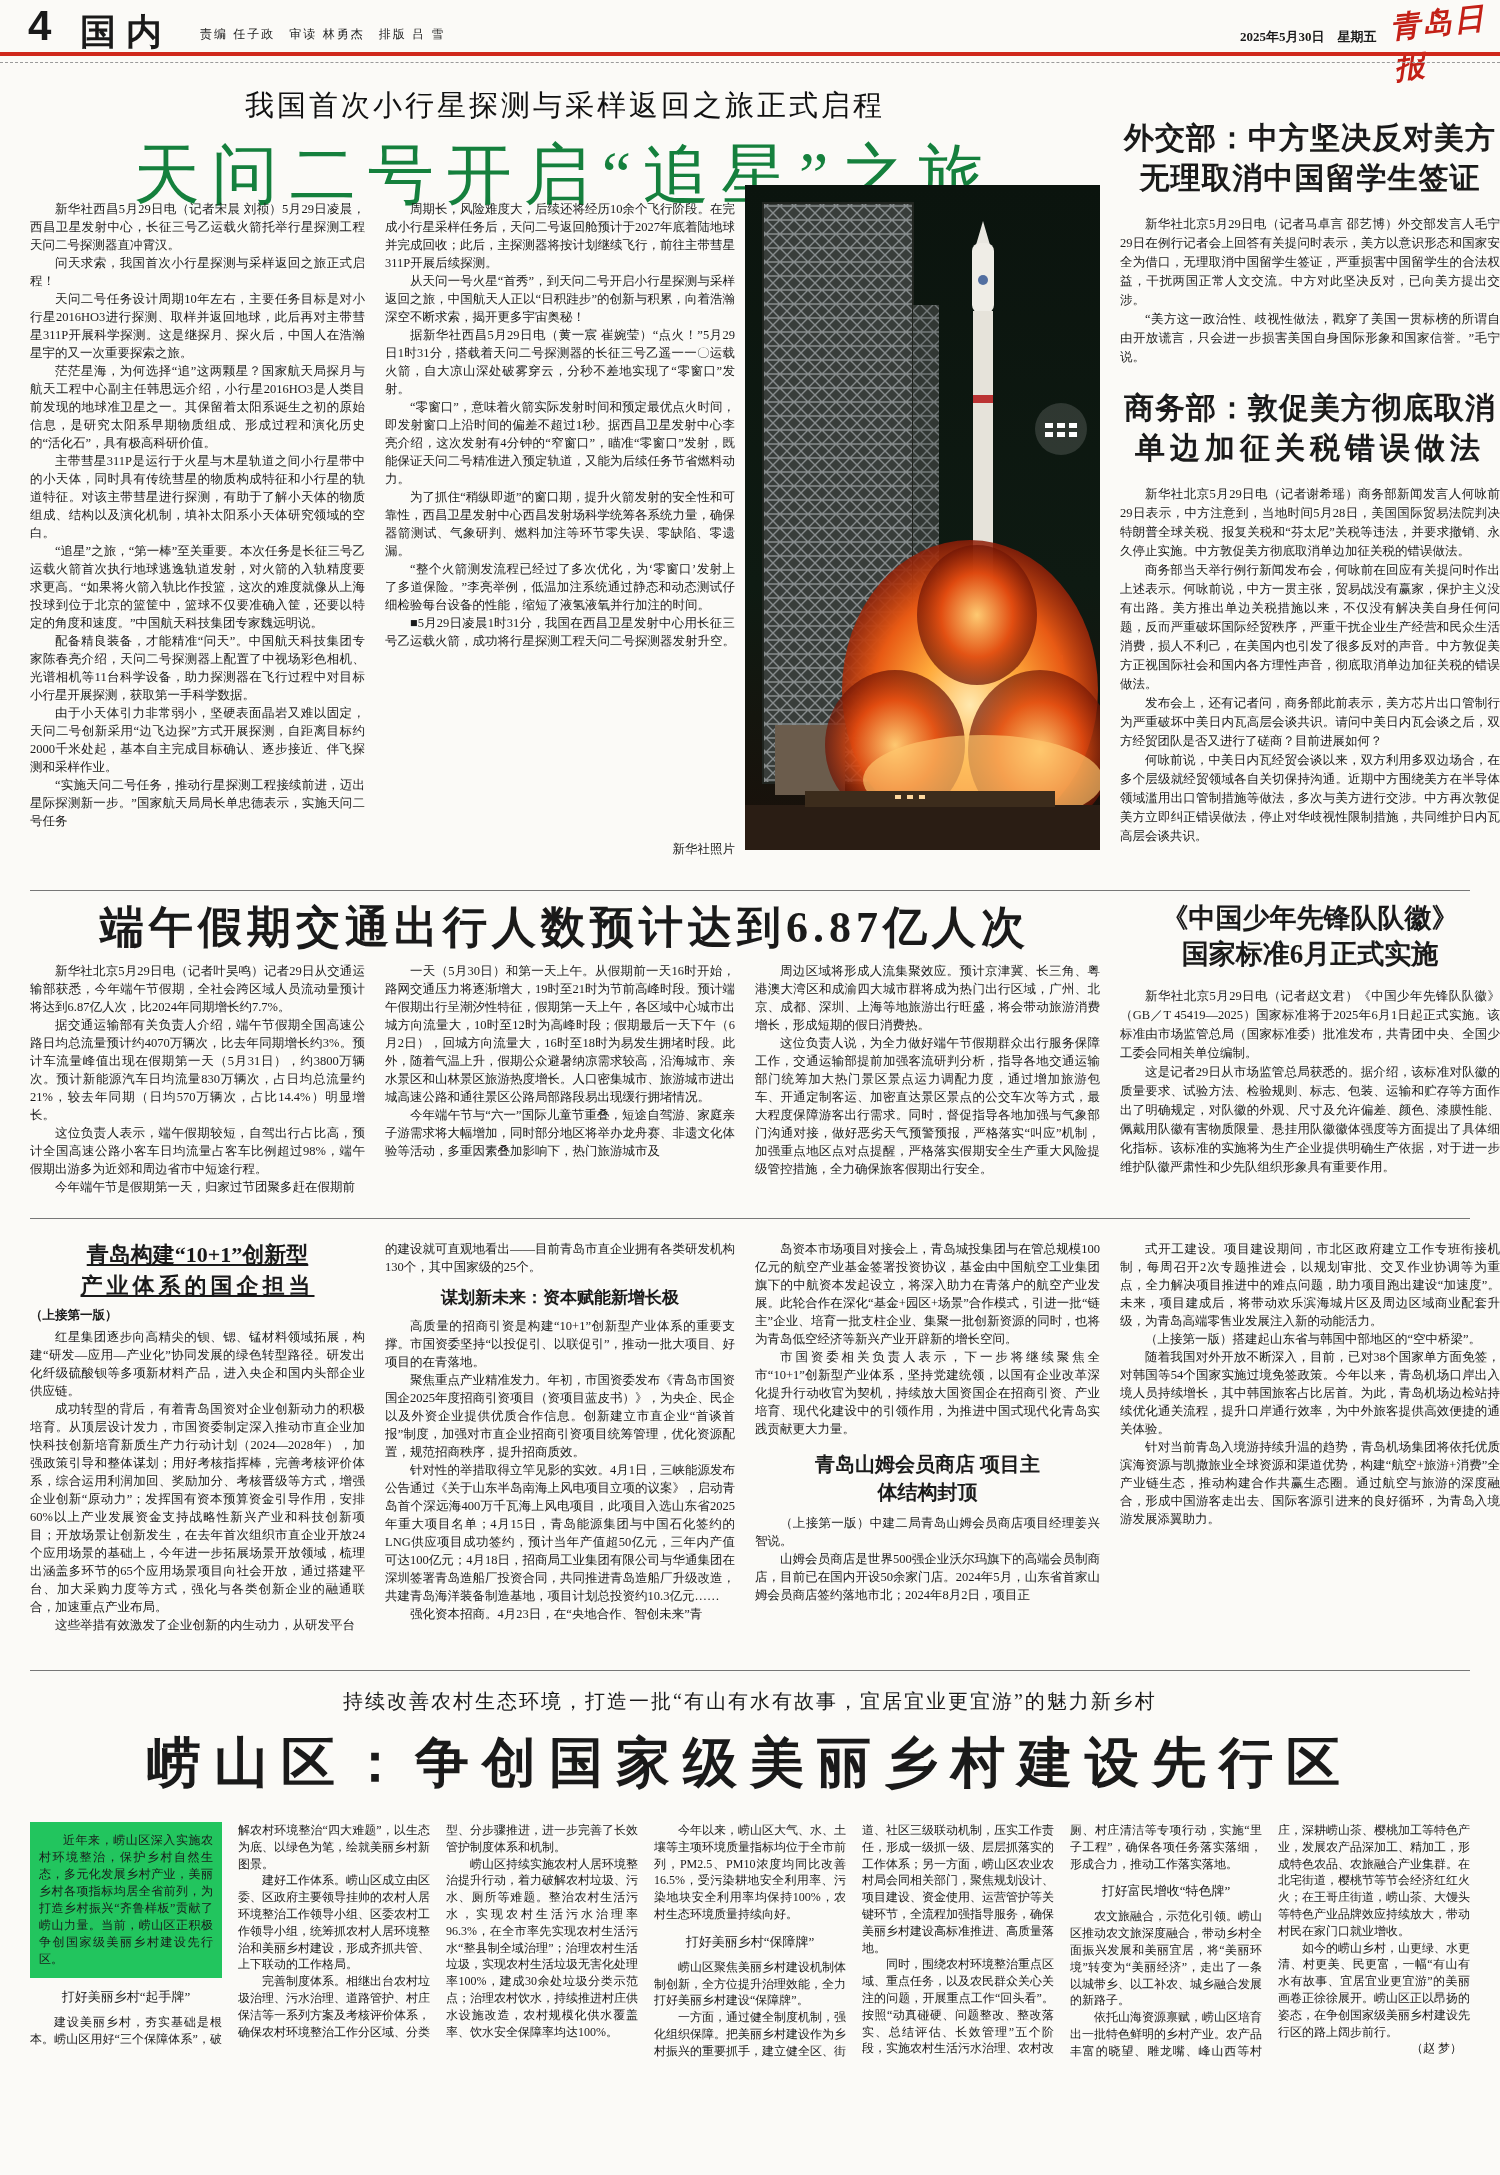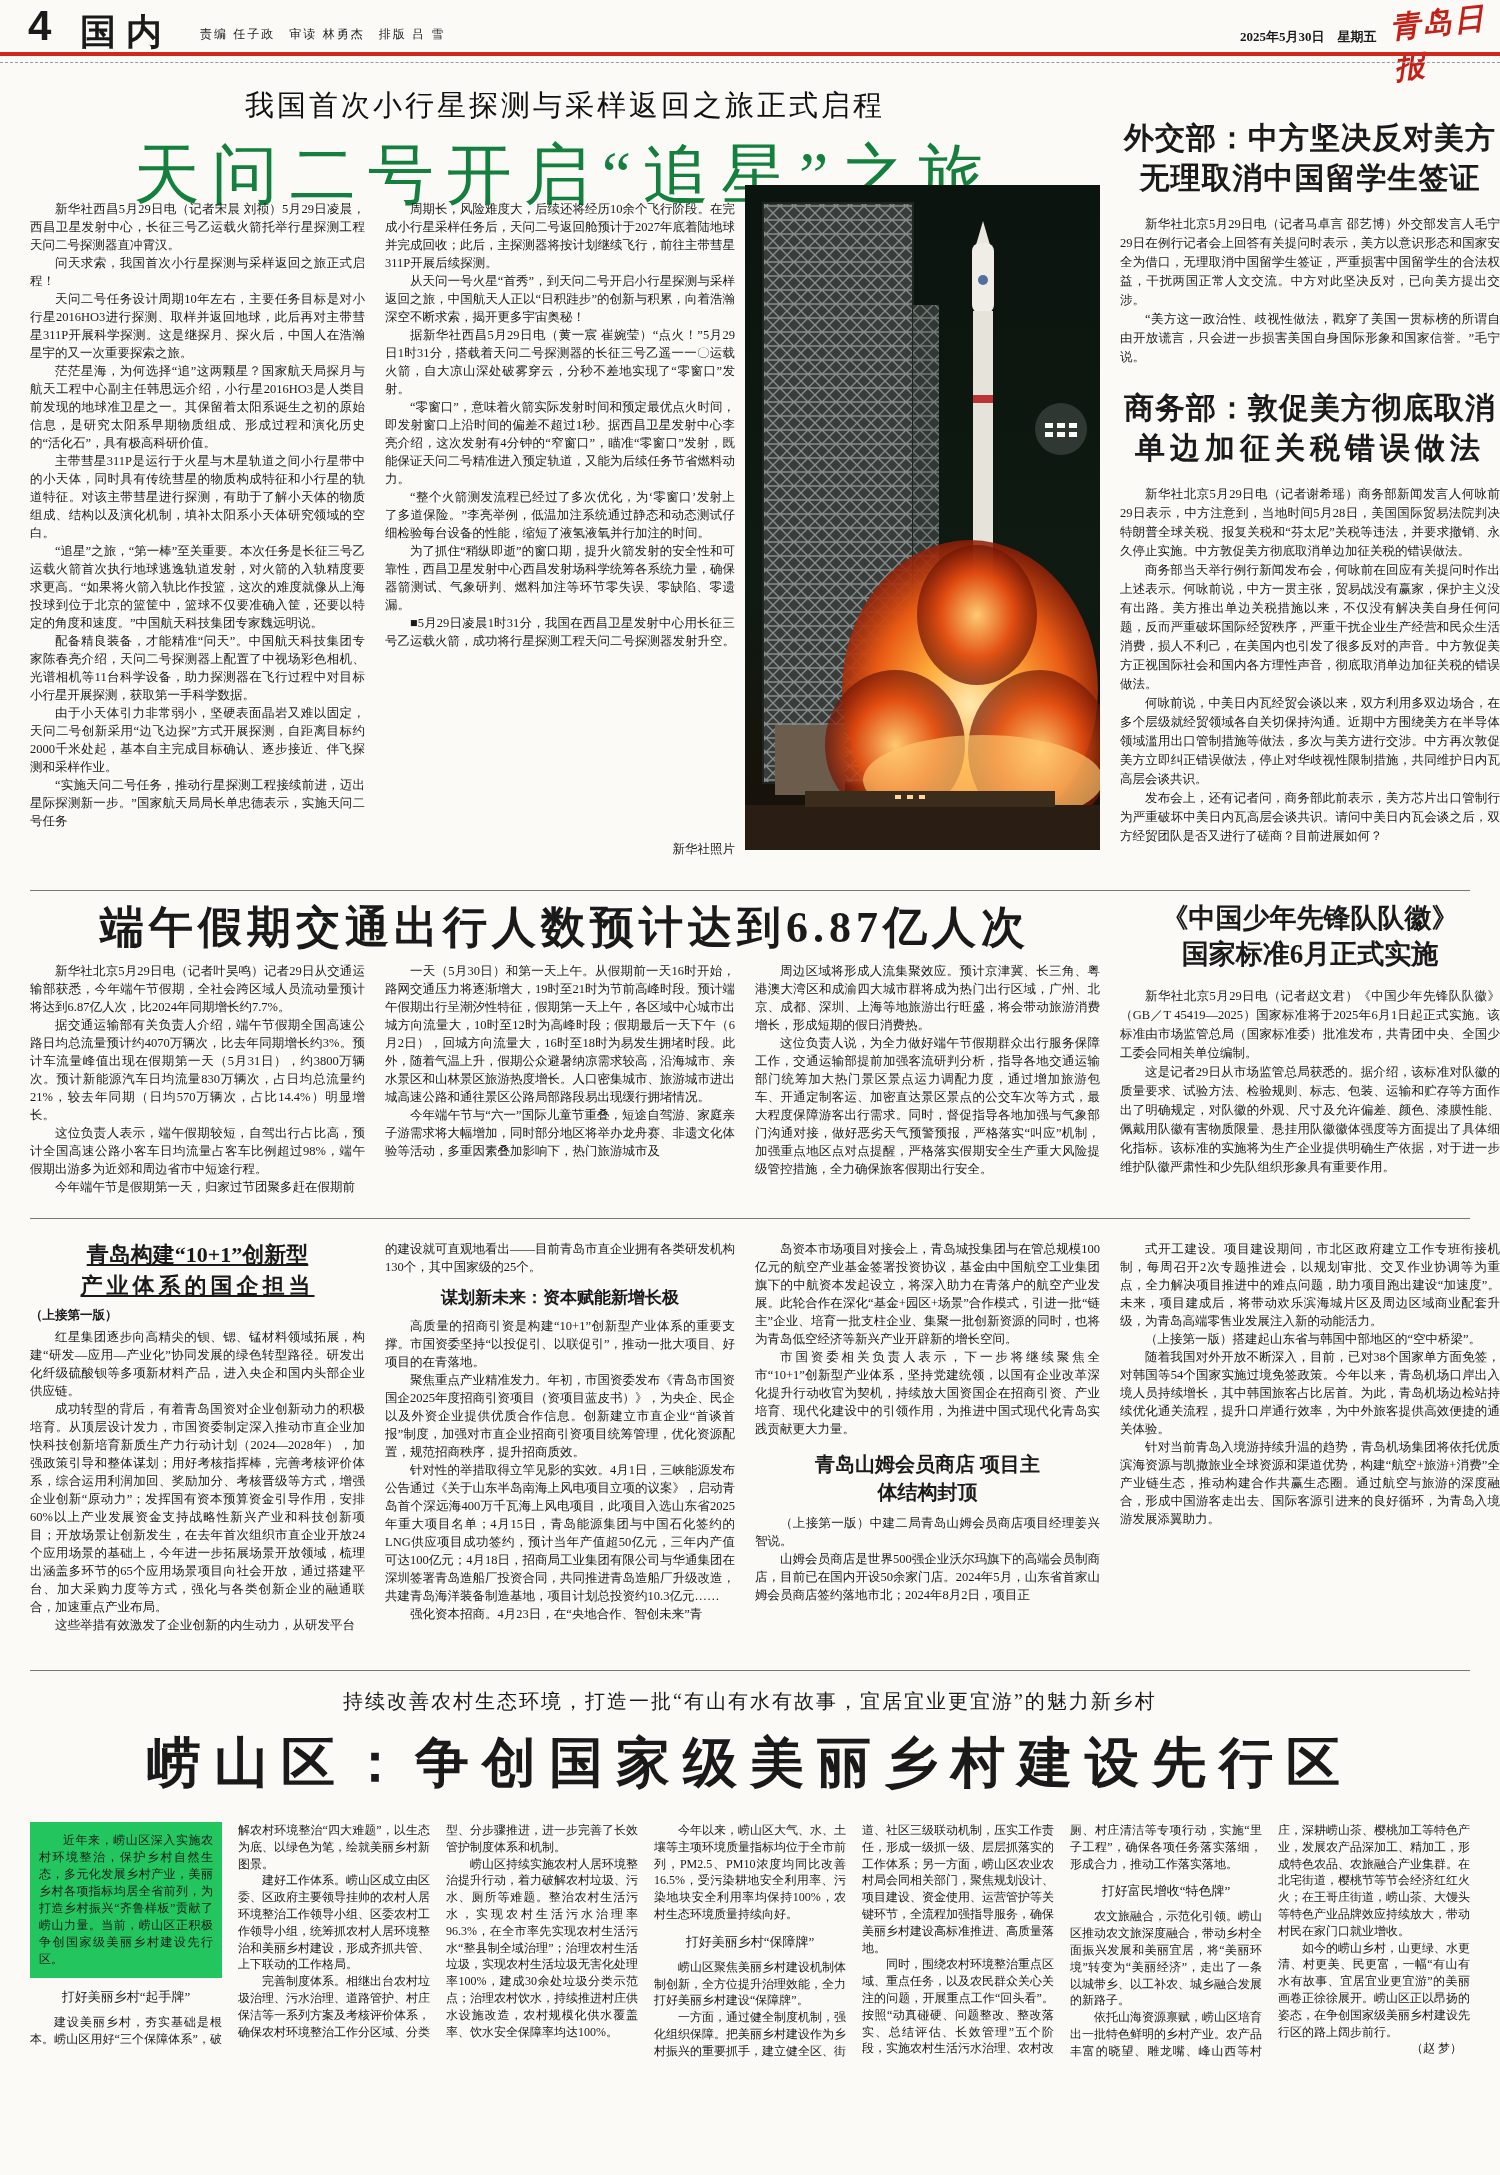--- a/index.html
+++ b/index.html
@@ -65,22 +65,22 @@
     <p>“追星”之旅，“第一棒”至关重要。本次任务是长征三号乙运载火箭首次执行地球逃逸轨道发射，对火箭的入轨精度要求更高。“如果将火箭入轨比作投篮，这次的难度就像从上海投球到位于北京的篮筐中，篮球不仅要准确入筐，还要以特定的角度和速度。”中国航天科技集团专家魏远明说。</p>
     <p>配备精良装备，才能精准“问天”。中国航天科技集团专家陈春亮介绍，天问二号探测器上配置了中视场彩色相机、光谱相机等11台科学设备，助力探测器在飞行过程中对目标小行星开展探测，获取第一手科学数据。</p>
     <p>由于小天体引力非常弱小，坚硬表面晶岩又难以固定，天问二号创新采用“边飞边探”方式开展探测，自距离目标约2000千米处起，基本自主完成目标确认、逐步接近、伴飞探测和采样作业。</p>
     <p>“实施天问二号任务，推动行星探测工程接续前进，迈出星际探测新一步。”国家航天局局长单忠德表示，实施天问二号任务</p>
   </div>
 <div class="abs body-col" style="left:385px;top:200px;width:350px;height:640px;overflow:hidden;">
     <p>周期长，风险难度大，后续还将经历10余个飞行阶段。在完成小行星采样任务后，天问二号返回舱预计于2027年底着陆地球并完成回收；此后，主探测器将按计划继续飞行，前往主带彗星311P开展后续探测。</p>
     <p>从天问一号火星“首秀”，到天问二号开启小行星探测与采样返回之旅，中国航天人正以“日积跬步”的创新与积累，向着浩瀚深空不断求索，揭开更多宇宙奥秘！</p>
     <p>据新华社西昌5月29日电（黄一宸 崔婉莹）“点火！”5月29日1时31分，搭载着天问二号探测器的长征三号乙遥一一〇运载火箭，自大凉山深处破雾穿云，分秒不差地实现了“零窗口”发射。</p>
     <p>“零窗口”，意味着火箭实际发射时间和预定最优点火时间，即发射窗口上沿时间的偏差不超过1秒。据西昌卫星发射中心李亮介绍，这次发射有4分钟的“窄窗口”，瞄准“零窗口”发射，既能保证天问二号精准进入预定轨道，又能为后续任务节省燃料动力。</p>
+    <p>为了抓住“稍纵即逝”的窗口期，提升火箭发射的安全性和可靠性，西昌卫星发射中心西昌发射场科学统筹各系统力量，确保器箭测试、气象研判、燃料加注等环节零失误、零缺陷、零遗漏。</p>
     <p>“整个火箭测发流程已经过了多次优化，为‘零窗口’发射上了多道保险。”李亮举例，低温加注系统通过静态和动态测试仔细检验每台设备的性能，缩短了液氢液氧并行加注的时间。</p>
-    <p>为了抓住“稍纵即逝”的窗口期，提升火箭发射的安全性和可靠性，西昌卫星发射中心西昌发射场科学统筹各系统力量，确保器箭测试、气象研判、燃料加注等环节零失误、零缺陷、零遗漏。</p>
     <p>■5月29日凌晨1时31分，我国在西昌卫星发射中心用长征三号乙运载火箭，成功将行星探测工程天问二号探测器发射升空。</p>
   </div>
 <div class="abs credit" style="left:385px;top:840px;width:350px;">新华社照片</div>
 
 <div class="abs" style="left:745px;top:185px;width:355px;height:665px;">
   <svg class="photo-svg" width="355" height="665" viewBox="0 0 355 665">
     <defs>
       <linearGradient id="sky" x1="0" y1="0" x2="0" y2="1">
         <stop offset="0" stop-color="#0b140e"></stop>
           <stop offset="0.6" stop-color="#0e1a12"></stop>
@@ -154,22 +154,22 @@
       <p>新华社北京5月29日电（记者马卓言 邵艺博）外交部发言人毛宁29日在例行记者会上回答有关提问时表示，美方以意识形态和国家安全为借口，无理取消中国留学生签证，严重损害中国留学生的合法权益，干扰两国正常人文交流。中方对此坚决反对，已向美方提出交涉。</p>
       <p>“美方这一政治性、歧视性做法，戳穿了美国一贯标榜的所谓自由开放谎言，只会进一步损害美国自身国际形象和国家信誉。”毛宁说。</p>
     </div>
 </div>
 <div class="abs" style="left:1120px;top:388px;width:380px;">
   <div class="sidehead">商务部：敦促美方彻底取消</div>
   <div class="sidehead" style="letter-spacing:5px;">单边加征关税错误做法</div>
   <div class="side-body" style="margin-top:18px;">
       <p>新华社北京5月29日电（记者谢希瑶）商务部新闻发言人何咏前29日表示，中方注意到，当地时间5月28日，美国国际贸易法院判决特朗普全球关税、报复关税和“芬太尼”关税等违法，并要求撤销、永久停止实施。中方敦促美方彻底取消单边加征关税的错误做法。</p>
       <p>商务部当天举行例行新闻发布会，何咏前在回应有关提问时作出上述表示。何咏前说，中方一贯主张，贸易战没有赢家，保护主义没有出路。美方推出单边关税措施以来，不仅没有解决美自身任何问题，反而严重破坏国际经贸秩序，严重干扰企业生产经营和民众生活消费，损人不利己，在美国内也引发了很多反对的声音。中方敦促美方正视国际社会和国内各方理性声音，彻底取消单边加征关税的错误做法。</p>
+      <p>发布会上，还有记者问，商务部此前表示，美方芯片出口管制行为严重破坏中美日内瓦高层会谈共识。请问中美日内瓦会谈之后，双方经贸团队是否又进行了磋商？目前进展如何？</p>
       <p>何咏前说，中美日内瓦经贸会谈以来，双方利用多双边场合，在多个层级就经贸领域各自关切保持沟通。近期中方围绕美方在半导体领域滥用出口管制措施等做法，多次与美方进行交涉。中方再次敦促美方立即纠正错误做法，停止对华歧视性限制措施，共同维护日内瓦高层会谈共识。</p>
-      <p>发布会上，还有记者问，商务部此前表示，美方芯片出口管制行为严重破坏中美日内瓦高层会谈共识。请问中美日内瓦会谈之后，双方经贸团队是否又进行了磋商？目前进展如何？</p>
     </div>
 </div>
 
 <div class="abs hr" style="left:30px;top:890px;width:1440px;"></div>
 
 <div class="abs" style="left:30px;top:898px;width:1070px;">
   <div class="h44">端午假期交通出行人数预计达到6.87亿人次</div>
 </div>
 <div class="abs body-col" style="left:30px;top:962px;width:335px;height:232px;overflow:hidden;">
     <p>新华社北京5月29日电（记者叶昊鸣）记者29日从交通运输部获悉，今年端午节假期，全社会跨区域人员流动量预计将达到6.87亿人次，比2024年同期增长约7.7%。</p>

